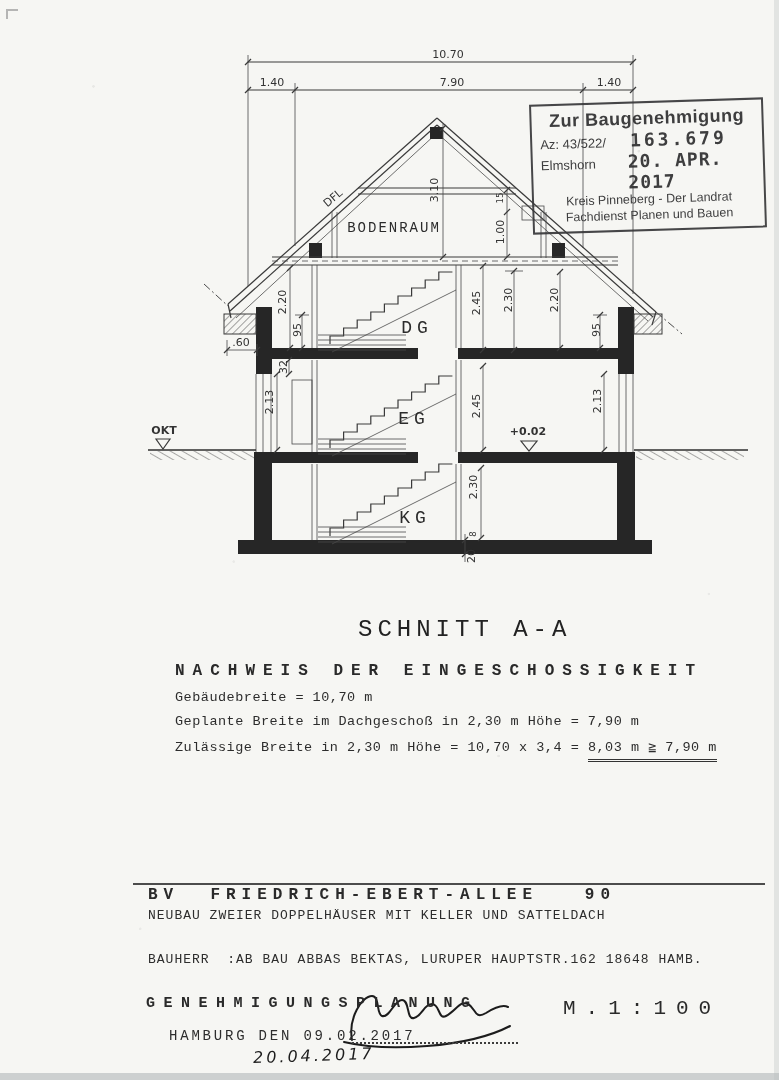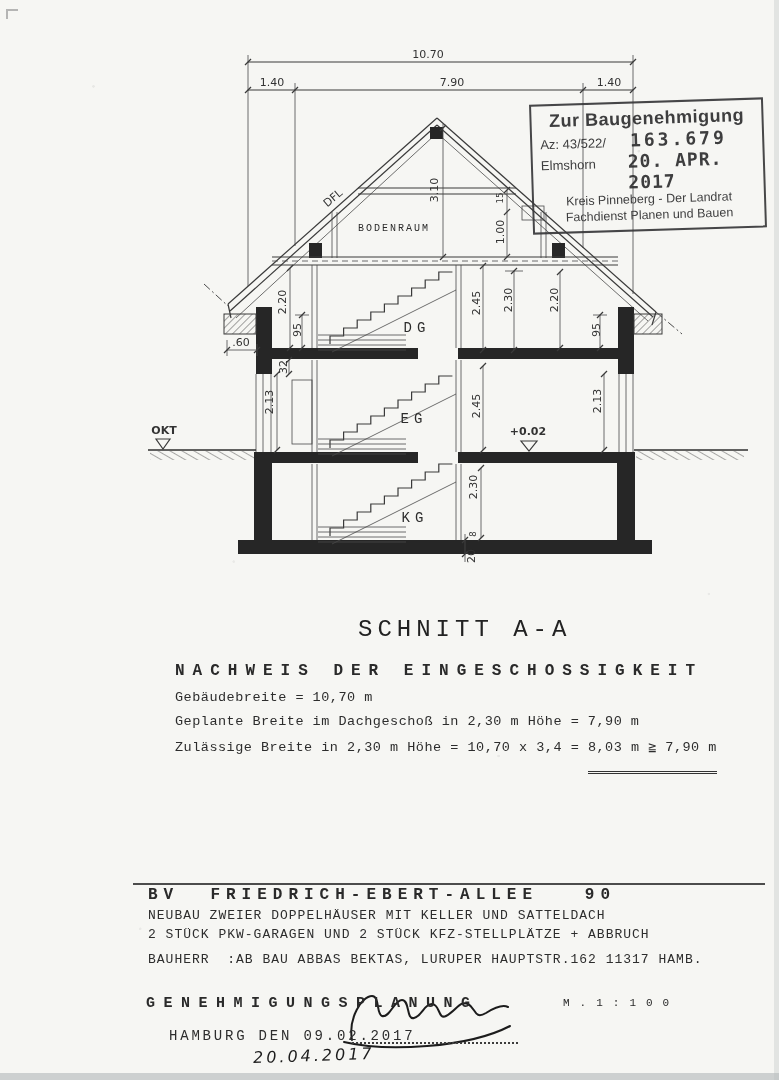--- a/index.html
+++ b/index.html
@@ -20,47 +20,47 @@
   svg .thin{stroke:#4a4a4a;fill:none;stroke-width:.8;}
   svg .thk{stroke:#2f2f2f;fill:none;stroke-width:1.6;}
   svg .blk{fill:#262626;stroke:none;}
   svg .dash{stroke:#4a4a4a;stroke-width:.8;fill:none;stroke-dasharray:6 4;}
   svg .dashdot{stroke:#4a4a4a;stroke-width:1;fill:none;stroke-dasharray:8 3 2 3;}
   svg .sig{stroke:#1c1c1c;stroke-width:2;fill:none;stroke-linecap:round;}
   
   .lbl{position:absolute;white-space:nowrap;color:#333;font-family:"DejaVu Sans",sans-serif;}
   .dim{font-size:11px;}
   .tiny{font-size:8.5px;}
-  .room{font-family:"Liberation Mono",monospace;font-size:14px;letter-spacing:5px;color:#2b2b2b;}
-  .room-sm{font-family:"Liberation Mono",monospace;font-size:10px;letter-spacing:2px;color:#2b2b2b;}
+  .room{font-family:"Liberation Mono",monospace;font-size:18px;letter-spacing:5px;color:#2b2b2b;}
+  .room-sm{font-family:"Liberation Mono",monospace;font-size:14px;letter-spacing:2px;color:#2b2b2b;}
   .level{font-size:11px;font-weight:bold;}
   .okt{}
   
   .stamp{position:absolute;left:531px;top:101px;width:234px;height:130px;
     border:2.5px solid #38383a;transform:rotate(-1.8deg);
     font-family:"Liberation Sans",sans-serif;color:#2f2f30;opacity:.92;
     display:flex;flex-direction:column;justify-content:space-between;padding:5px 8px 7px 8px;box-sizing:border-box;}
   .stamp-title{font-weight:bold;font-size:18px;text-align:center;letter-spacing:.5px;}
   .stamp-row{display:flex;align-items:baseline;gap:10px;}
   .stamp-small{font-size:13px;}
   .stamp-az{font-family:"DejaVu Sans Mono",monospace;font-weight:bold;font-size:18px;letter-spacing:3px;margin-left:14px;}
   .stamp-date{font-family:"DejaVu Sans Mono",monospace;font-weight:bold;font-size:18px;letter-spacing:1px;margin-left:22px;}
   .stamp-auth{font-size:12.5px;text-align:center;line-height:1.25;}
   
   .abs{position:absolute;white-space:pre;}
   .schnitt{left:358px;top:616px;font-size:24px;letter-spacing:5px;color:#222;}
   .proof-h{left:175px;top:662px;font-size:16px;font-weight:bold;letter-spacing:8px;color:#2a2a2a;}
   .body-ln{font-size:13.5px;letter-spacing:.5px;color:#2d2d2d;}
-  .dbl-underline{border-bottom:3px double #333;padding-bottom:16px;}
+  .dbl-underline{border-bottom:3px double #333;padding-bottom:4px;}
   
   .rule{position:absolute;left:133px;top:883px;width:632px;height:2px;background:#4c4c4c;}
   .bv{left:148px;top:886px;font-size:16px;letter-spacing:6px;font-weight:bold;color:#2a2a2a;}
   .proj{font-size:13px;letter-spacing:1px;color:#2d2d2d;}
   .plan{left:146px;top:995px;font-size:15px;letter-spacing:8.5px;font-weight:bold;color:#2a2a2a;}
-  .scale{left:563px;top:997px;font-size:11px;letter-spacing:10px;color:#2a2a2a;}
+  .scale{left:563px;top:997px;font-size:21px;letter-spacing:10px;color:#2a2a2a;}
   .citydate{left:145px;top:1028px;font-size:14px;letter-spacing:2.8px;color:#2d2d2d;margin-left:24px;}
   .hwdate{left:253px;top:1046px;font-size:16px;font-family:"DejaVu Sans",sans-serif;font-style:italic;
     letter-spacing:3px;color:#1d1d1d;transform:rotate(-2deg);}
   .dotline{position:absolute;left:352px;top:1026px;width:166px;height:16px;border-bottom:2px dotted #3c3c3c;}
   .corner-tick{position:absolute;left:6px;top:9px;width:10px;height:8px;border-left:2px solid #9a9a9a;border-top:2px solid #9a9a9a;opacity:.7;}
 </style>
 </head>
 <body>
 
 <div class="page">
@@ -233,21 +233,21 @@
         <line x1="254" y1="353" x2="260" y2="347"></line>
     </g>
 
     <g>
       <path class="sig" d="M352 1040 C348 1018 362 996 372 996 C380 996 376 1014 382 1016 C390 1018 394 1000 402 1000 C410 1000 406 1020 414 1018 C422 1016 424 1004 432 1004 C440 1004 438 1020 446 1016 C456 1011 460 1000 468 1004 C476 1008 474 1020 486 1013 C494 1008 502 1004 508 1007"></path>
       <path class="sig" d="M344 1042 C386 1052 468 1048 510 1026"></path>
     </g>
   </svg>
 
   <div>
-      <span class="lbl dim" style="left: 428px; top: 54px; transform: translate(-50%, -50%) rotate(0deg);">10.70</span>
+      <span class="lbl dim" style="left: 448px; top: 54px; transform: translate(-50%, -50%) rotate(0deg);">10.70</span>
       <span class="lbl dim" style="left: 272px; top: 82px; transform: translate(-50%, -50%) rotate(0deg);">1.40</span>
       <span class="lbl dim" style="left: 452px; top: 82px; transform: translate(-50%, -50%) rotate(0deg);">7.90</span>
       <span class="lbl dim" style="left: 609px; top: 82px; transform: translate(-50%, -50%) rotate(0deg);">1.40</span>
       <span class="lbl dim" style="left: 333px; top: 198px; transform: translate(-50%, -50%) rotate(-40deg);">DFL</span>
       <span class="lbl dim" style="left: 434px; top: 190px; transform: translate(-50%, -50%) rotate(-90deg);">3.10</span>
       <span class="lbl dim" style="left: 500px; top: 232px; transform: translate(-50%, -50%) rotate(-90deg);">1.00</span>
       <span class="lbl tiny" style="left: 500px; top: 198px; transform: translate(-50%, -50%) rotate(-90deg);">15</span>
       <span class="lbl room-sm" style="left: 394px; top: 228px; transform: translate(-50%, -50%) rotate(0deg);">BODENRAUM</span>
       <span class="lbl dim" style="left: 282px; top: 302px; transform: translate(-50%, -50%) rotate(-90deg);">2.20</span>
       <span class="lbl dim" style="left: 297px; top: 330px; transform: translate(-50%, -50%) rotate(-90deg);">95</span>
@@ -288,22 +288,21 @@
 
   <div class="abs schnitt">SCHNITT A-A</div>
   <div class="abs proof-h">NACHWEIS DER EINGESCHOSSIGKEIT</div>
   <div class="abs body-ln" style="left:175px;top:690px;">Gebäudebreite = 10,70 m</div>
   <div class="abs body-ln" style="left:175px;top:714px;">Geplante Breite im Dachgeschoß in 2,30 m Höhe = 7,90 m</div>
   <div class="abs body-ln" style="left:175px;top:738px;"><span>Zulässige Breite in 2,30 m Höhe = 10,70 x 3,4 = </span><span class="dbl-underline">8,03 m ≧ 7,90 m</span></div>
 
   <div class="rule"></div>
   <div class="abs bv">BV  FRIEDRICH-EBERT-ALLEE   90</div>
   <div class="abs proj" style="left:148px;top:908px;">NEUBAU ZWEIER DOPPELHÄUSER MIT KELLER UND SATTELDACH</div>
-  <div class="abs proj" style="left:148px;top:927px;">2 STÜCK PKW-GARAGEN UND 2 STÜCK KFZ-STELLPLÄTZE + ABBRUCH</div>
-  <div class="abs proj" style="left:148px;top:952px;">BAUHERR  :AB BAU ABBAS BEKTAS, LURUPER HAUPTSTR.162 11317 HAMB.</div>
+  <div class="abs proj" style="left:148px;top:952px;">BAUHERR  :AB BAU ABBAS BEKTAS, LURUPER HAUPTSTR.162 18648 HAMB.</div>
   <div class="abs plan">GENEHMIGUNGSPLANUNG</div>
   <div class="abs scale">M.1:100</div>
   <div class="abs citydate">HAMBURG DEN 09.02.2017</div>
   <div class="abs hwdate">20.04.2017</div>
   <div class="dotline"></div>
 
   <div class="edge-right"></div>
   <div class="edge-bottom"></div>
 </div>
 

